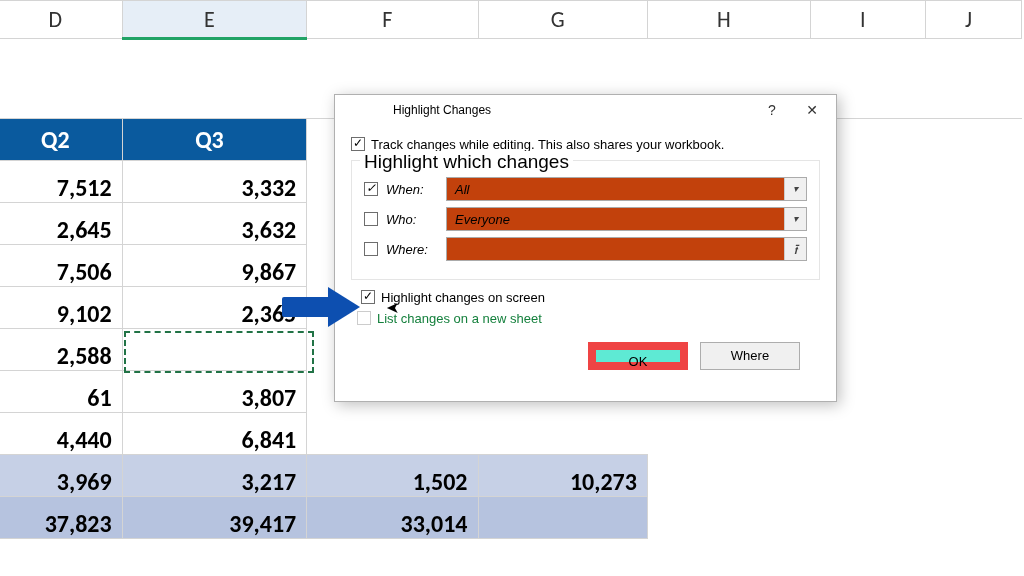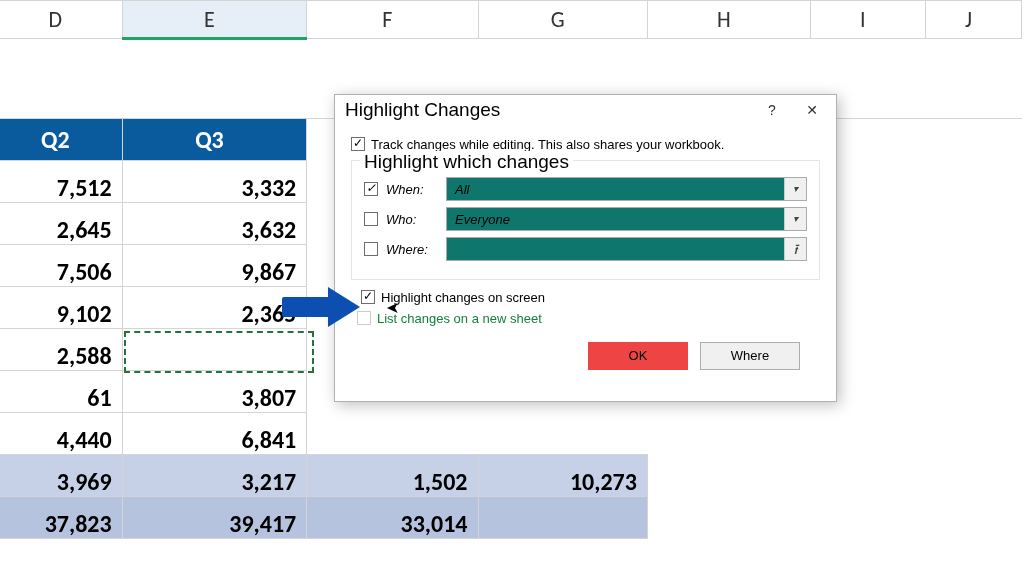--- a/index.html
+++ b/index.html
@@ -72,21 +72,21 @@
     font-family: "Segoe UI", Tahoma, sans-serif;
     font-size: 13px;
     color: #000;
   }
   .titlebar {
     display: flex;
     align-items: center;
     height: 30px;
     padding: 0 4px 0 10px;
   }
-  .titlebar .title { flex: 1; font-size: 19px; }
+  .titlebar .title { flex: 1; font-size: 12px; margin-left: 48px; }
   .titlebar .winbtn {
     width: 40px; height: 26px;
     text-align: center;
     line-height: 26px;
     font-size: 14px;
     color: #333;
   }
   .dlgbody { padding: 6px 16px 0 16px; }
   .row { display: flex; align-items: flex-start; margin: 6px 0; }
   .row label { font-size: 13px; }
@@ -124,21 +124,21 @@
     align-items: center;
     margin: 6px 0;
     font-style: italic;
   }
   .optrow .chk { margin-right: 8px; }
   .optrow .optlabel { width: 60px; font-size: 13px; }
   .optrow .combo {
     flex: 1;
     height: 24px;
     border: 1px solid #ababab;
-    background: #0f766e;
+    background: #c2410c;
     display: flex;
     align-items: center;
     padding: 0 4px 0 8px;
     font-size: 13px;
     position: relative;
   }
   .combo .ddarrow, .combo .rangebtn {
     position: absolute; right: 0; top: 0;
     width: 22px; height: 22px;
     border-left: 1px solid #ccc;
@@ -156,22 +156,22 @@
   }
   .btn {
     width: 100px; height: 28px;
     border: 1px solid #adadad;
     background: #f0f0f0;
     font-size: 13px;
     text-align: center;
     line-height: 26px;
   }
   .btn.primary {
-    border: 2px solid #ef4444;
-    background: #ef4444;
+    border: 8px solid #ef4444;
+    background: #5eead4;
     line-height: 24px;
   }
   
   .bigarrow {
     position: absolute;
     left: 282px; top: 287px;
     width: 82px; height: 40px;
     pointer-events: none;
   }
   .bigarrow .shaft {

